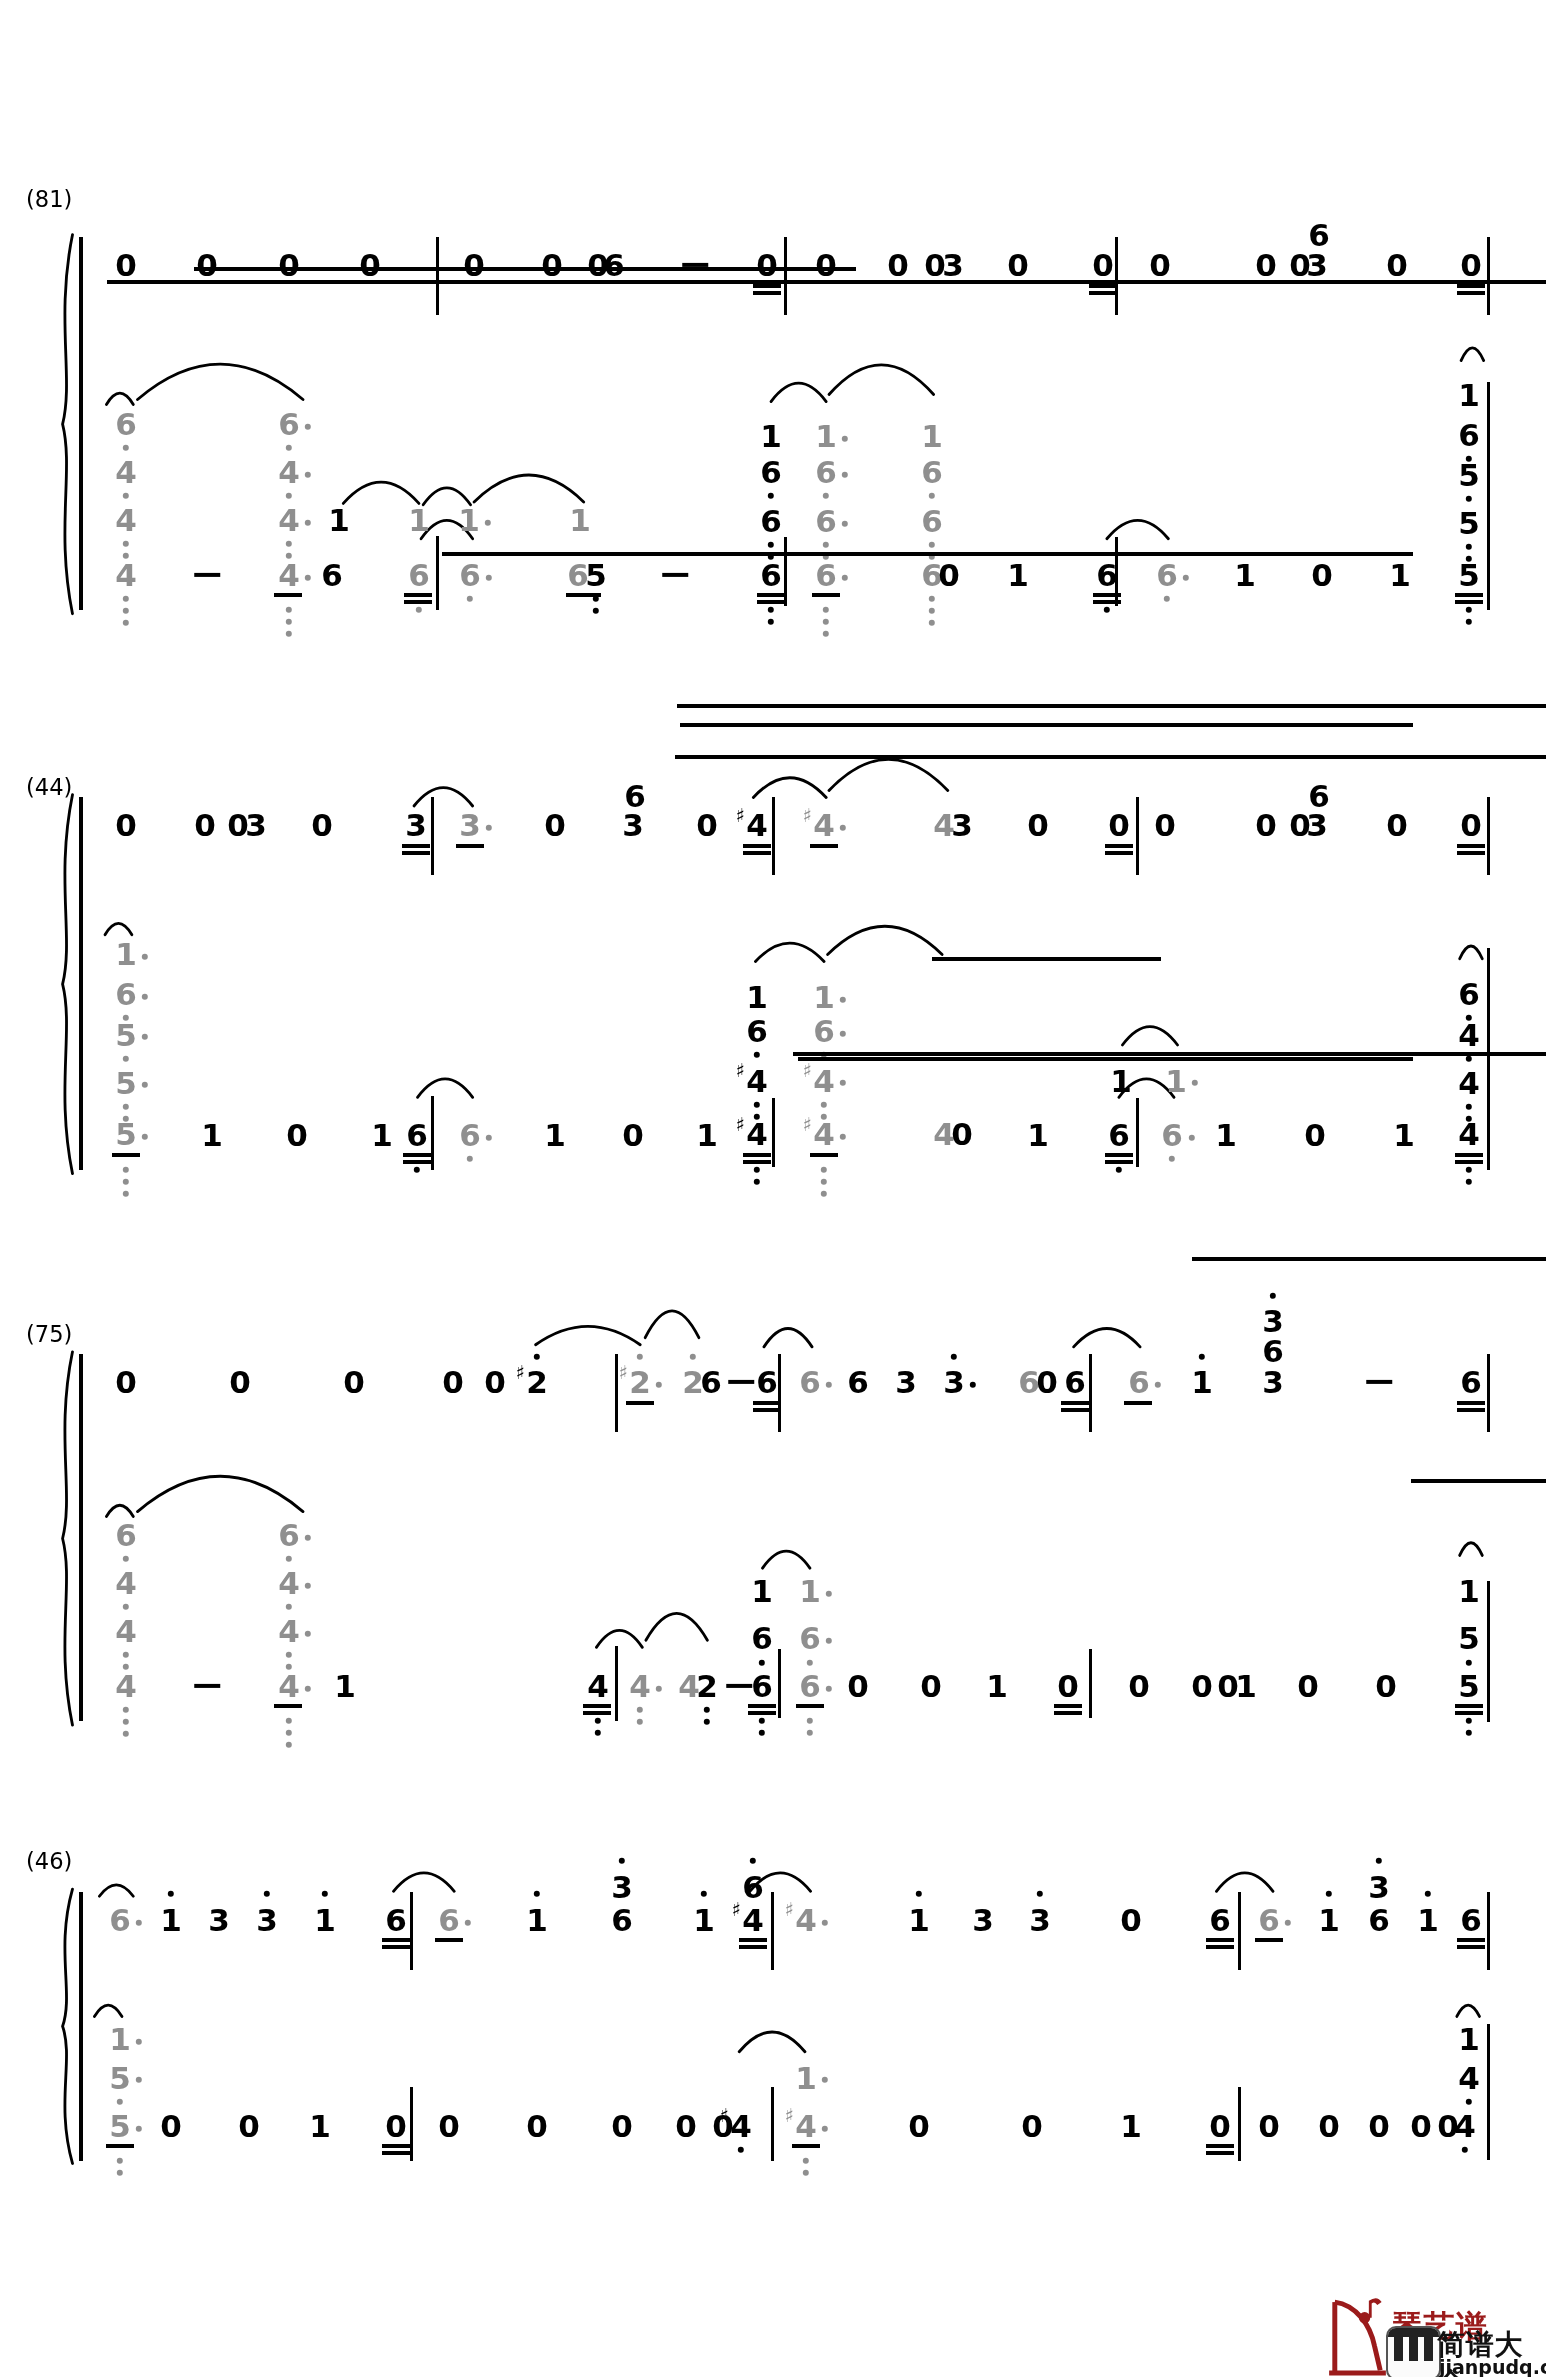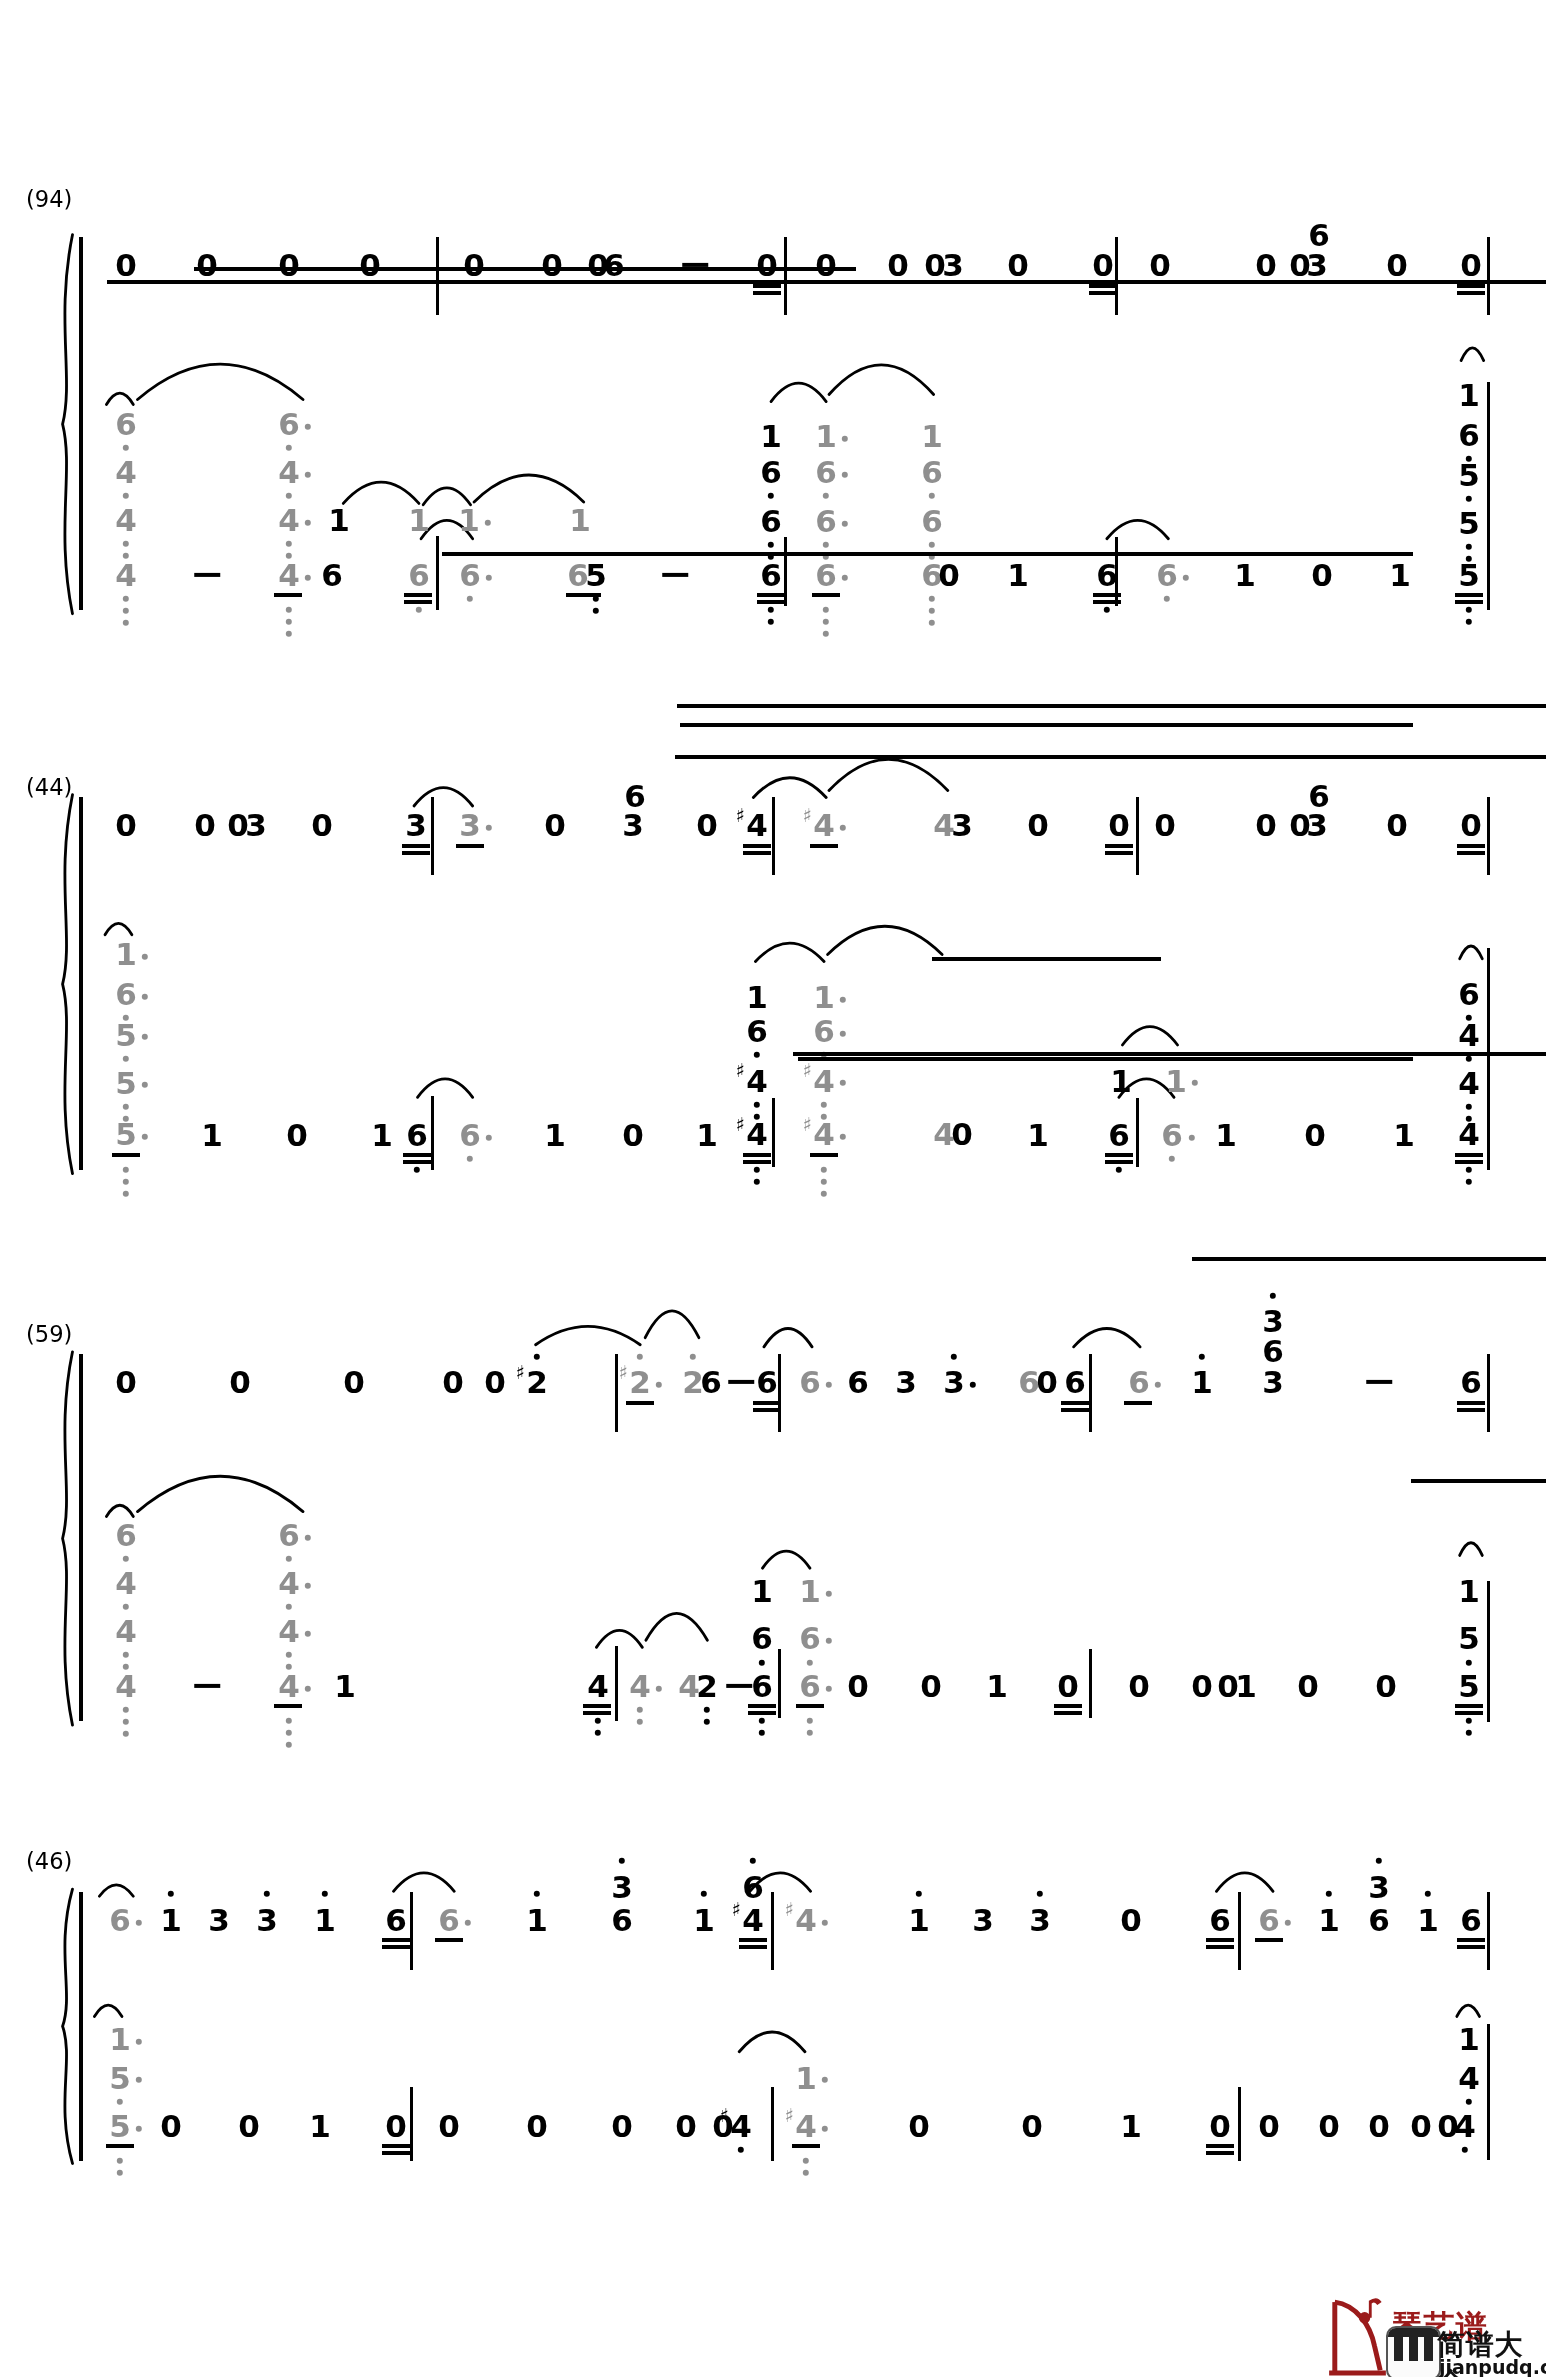--- a/index.html
+++ b/index.html
@@ -68,21 +68,21 @@
       <path d="M102 2672 C78 2757.36, 104 2819.44, 88 2866 C104 2912.56, 78 2974.64, 102 3060" fill="none" stroke="#000" stroke-width="4" stroke-linecap="round"></path>
       <path d="M140 2682 Q164 2650 188 2682" fill="none" stroke="#000" stroke-width="4" stroke-linecap="round"></path>
       <path d="M133 2852 Q152.5 2820 172 2852" fill="none" stroke="#000" stroke-width="4" stroke-linecap="round"></path>
       <path d="M556 2675 Q599 2623 642 2675" fill="none" stroke="#000" stroke-width="4" stroke-linecap="round"></path>
       <path d="M1060 2675 Q1103 2623 1146 2675" fill="none" stroke="#000" stroke-width="4" stroke-linecap="round"></path>
       <path d="M1045 2902 Q1091.5 2846 1138 2902" fill="none" stroke="#000" stroke-width="4" stroke-linecap="round"></path>
       <path d="M1720 2675 Q1760 2623 1800 2675" fill="none" stroke="#000" stroke-width="4" stroke-linecap="round"></path>
       <path d="M2060 2852 Q2076 2820 2092 2852" fill="none" stroke="#000" stroke-width="4" stroke-linecap="round"></path>
     </svg>
   <div id="notes-layer">
-      <div class="mlabel" style="left: 26px; top: 199px;">(94)</div>
+      <div class="mlabel" style="left: 26px; top: 199px;">(81)</div>
       <div class="bar" style="left: 79px; top: 237px; height: 373px; width: 3.5px;"></div>
       <div class="bar" style="left: 436px; top: 237px; height: 78px;"></div>
       <div class="bar" style="left: 436px; top: 536px; height: 74px;"></div>
       <div class="bar" style="left: 784px; top: 237px; height: 78px;"></div>
       <div class="bar" style="left: 784px; top: 537px; height: 69px;"></div>
       <div class="bar" style="left: 1115px; top: 237px; height: 78px;"></div>
       <div class="bar" style="left: 1115px; top: 537px; height: 69px;"></div>
       <div class="bar" style="left: 1487px; top: 237px; height: 78px;"></div>
       <div class="bar" style="left: 1487px; top: 382px; height: 228px;"></div>
       <div class="beam" style="left: 541px; top: 628px;"></div>
@@ -367,21 +367,21 @@
       <div class="note" style="left: 1469px; top: 1035px;">4</div>
       <div class="dot" style="left: 1469px; top: 1059px;"></div>
       <div class="note" style="left: 1469px; top: 1083px;">4</div>
       <div class="dot" style="left: 1469px; top: 1107px;"></div>
       <div class="dot" style="left: 1469px; top: 1119px;"></div>
       <div class="note" style="left: 1469px; top: 1134px;">4</div>
       <div class="uline" style="left: 1455px; top: 1153px; width: 28px;"></div>
       <div class="uline" style="left: 1455px; top: 1160px; width: 28px;"></div>
       <div class="dot" style="left: 1469px; top: 1170px;"></div>
       <div class="dot" style="left: 1469px; top: 1182px;"></div>
-      <div class="mlabel" style="left: 26px; top: 1334px;">(59)</div>
+      <div class="mlabel" style="left: 26px; top: 1334px;">(75)</div>
       <div class="bar" style="left: 79px; top: 1354px; height: 367px; width: 3.5px;"></div>
       <div class="bar" style="left: 615px; top: 1354px; height: 78px;"></div>
       <div class="bar" style="left: 615px; top: 1646px; height: 75px;"></div>
       <div class="bar" style="left: 778px; top: 1354px; height: 78px;"></div>
       <div class="bar" style="left: 778px; top: 1649px; height: 69px;"></div>
       <div class="bar" style="left: 1089px; top: 1354px; height: 78px;"></div>
       <div class="bar" style="left: 1089px; top: 1649px; height: 69px;"></div>
       <div class="bar" style="left: 1487px; top: 1354px; height: 78px;"></div>
       <div class="bar" style="left: 1487px; top: 1581px; height: 141px;"></div>
       <div class="beam" style="left: 442px; top: 552px; width: 964px;"></div>

